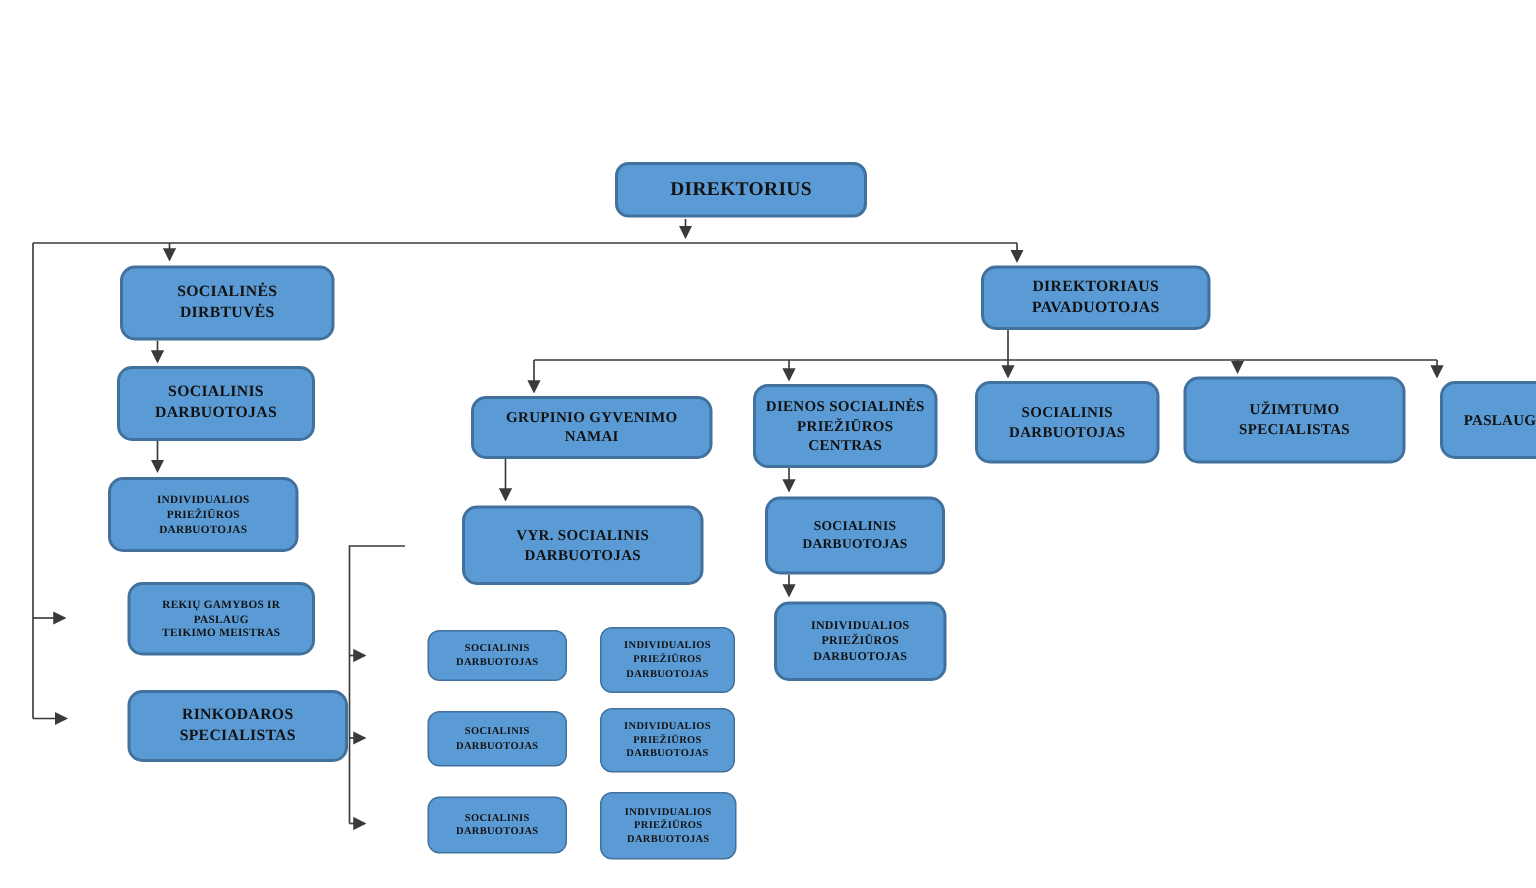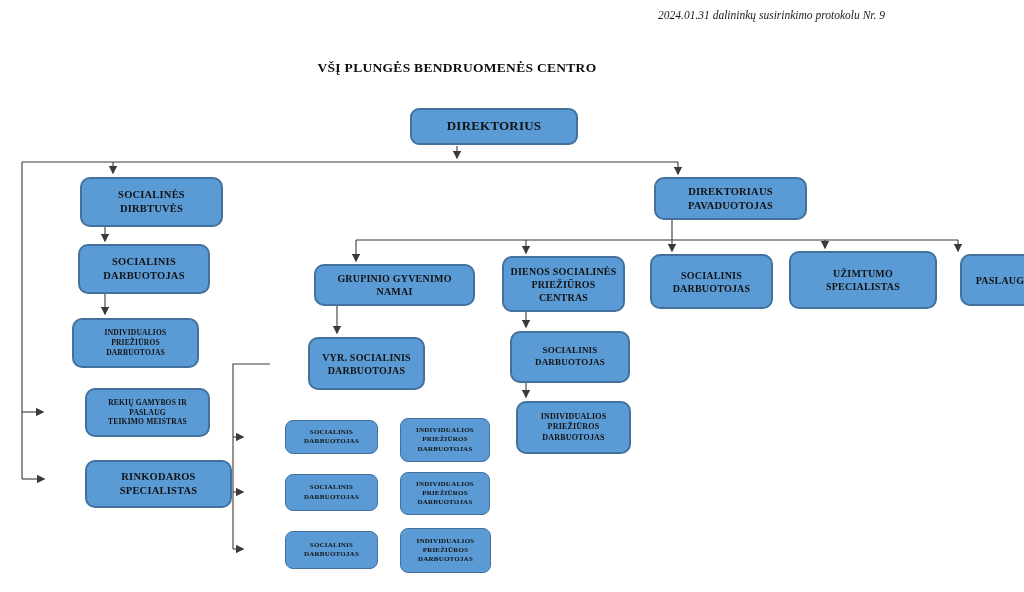--- a/index.html
+++ b/index.html
@@ -37,25 +37,23 @@
     padding:2px 6px;line-height:1.3;letter-spacing:.2px;
     white-space:pre-line;
     margin-left:38px;
   }
   .node.small{border-radius:8px;border-width:1.5px;}
 </style>
 </head>
 <body>
 
 <div class="approval">
-  <div>2024.01.31 dalininkų susirinkimo protokolu Nr. 9</div>
 </div>
 
 <div class="title">
-  <div>VŠĮ PLUNGĖS BENDRUOMENĖS CENTRO</div>
 </div>
 
 <svg class="connectors" width="1024" height="592" viewBox="0 0 1024 592">
   <defs>
     <marker id="arrow" viewBox="0 0 10 10" refX="8.5" refY="5" markerWidth="8" markerHeight="8" orient="auto-start-reverse">
       <path class="arrowfill" d="M0,0 L10,5 L0,10 z"></path>
     </marker>
   </defs>
   <g>
 
@@ -133,21 +131,21 @@
 CENTRAS</div>
 
 <div class="node" style="left:612px;top:254px;width:123px;height:55px;font-size:10px">SOCIALINIS
 DARBUOTOJAS</div>
 
 <div class="node" style="left:751px;top:251px;width:148px;height:58px;font-size:10px">UŽIMTUMO
 SPECIALISTAS</div>
 
 <div class="node" style="left:922px;top:254px;width:80px;height:52px;font-size:10px">PASLAUG</div>
 
-<div class="node" style="left:270px;top:337px;width:117px;height:53px;font-size:10px">VYR. SOCIALINIS
+<div class="node" style="left:270px;top:337px;width:161px;height:53px;font-size:10px">VYR. SOCIALINIS
 DARBUOTOJAS</div>
 
 <div class="node" style="left:472px;top:331px;width:120px;height:52px;font-size:9px">SOCIALINIS
 DARBUOTOJAS</div>
 
 <div class="node" style="left:478px;top:401px;width:115px;height:53px;font-size:8px">INDIVIDUALIOS
 PRIEŽIŪROS
 DARBUOTOJAS</div>
 
 <div class="node small" style="left:247px;top:420px;width:93px;height:34px;font-size:7px">SOCIALINIS

